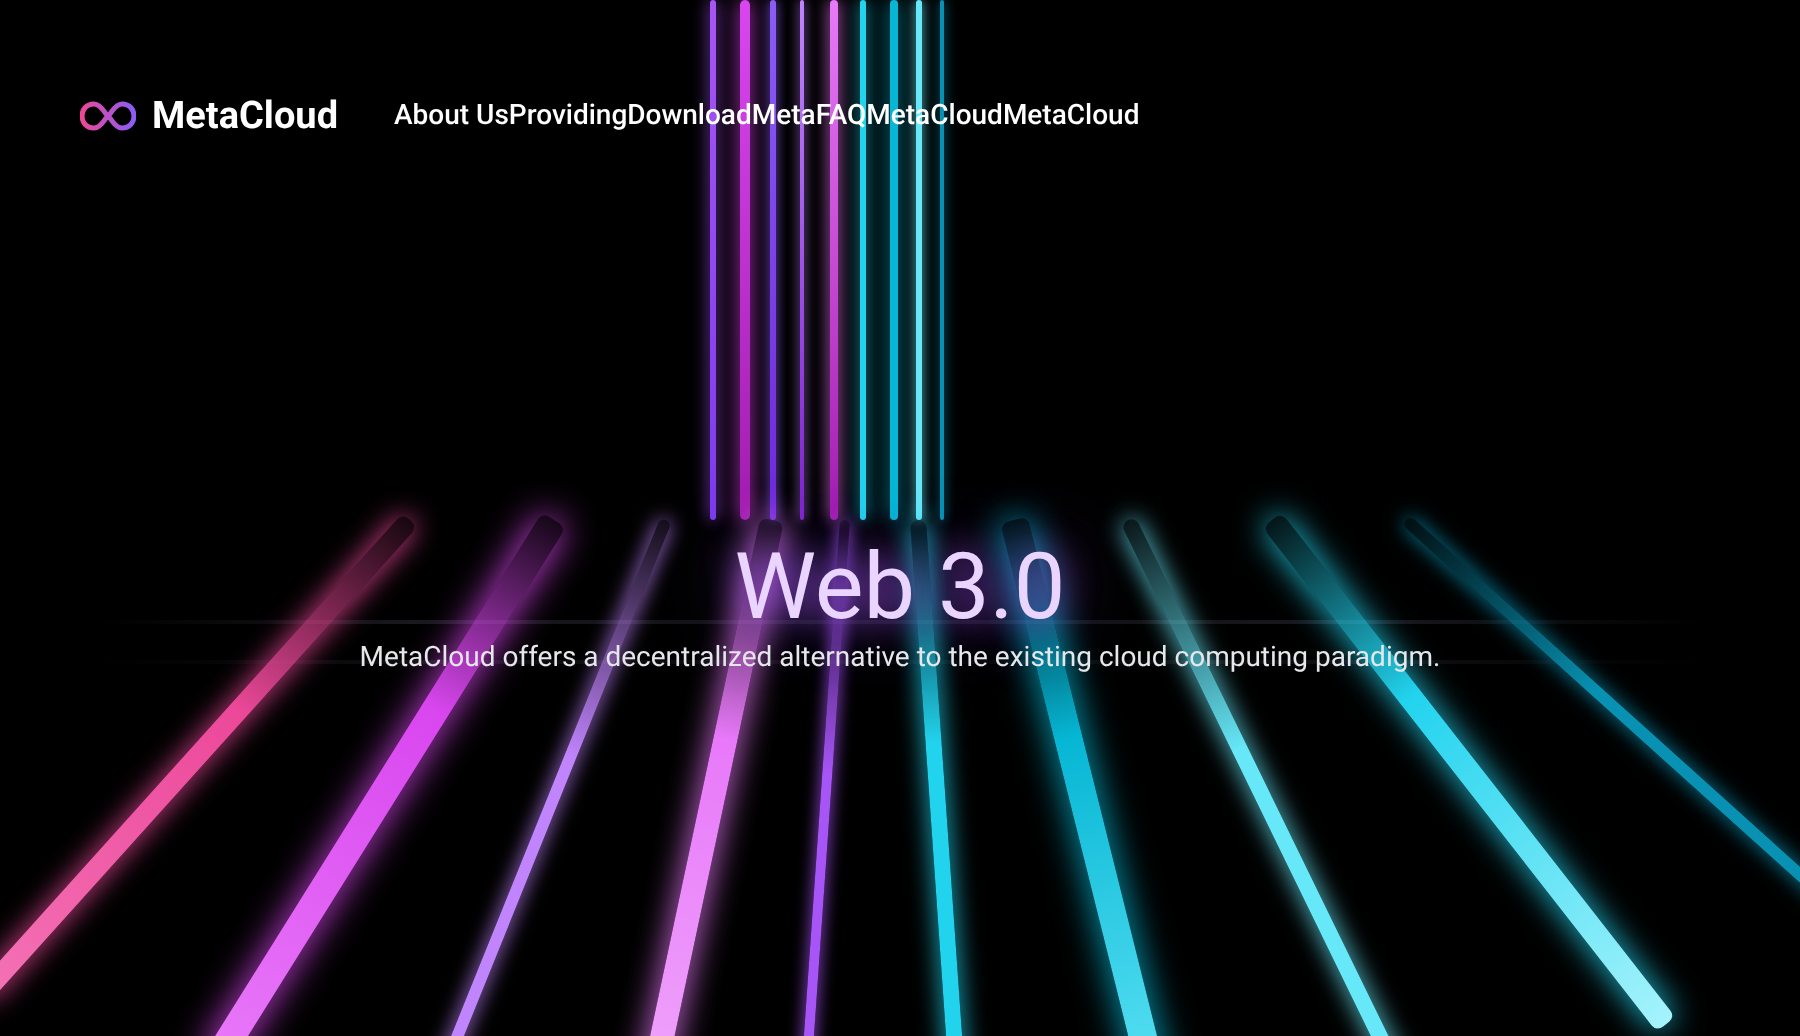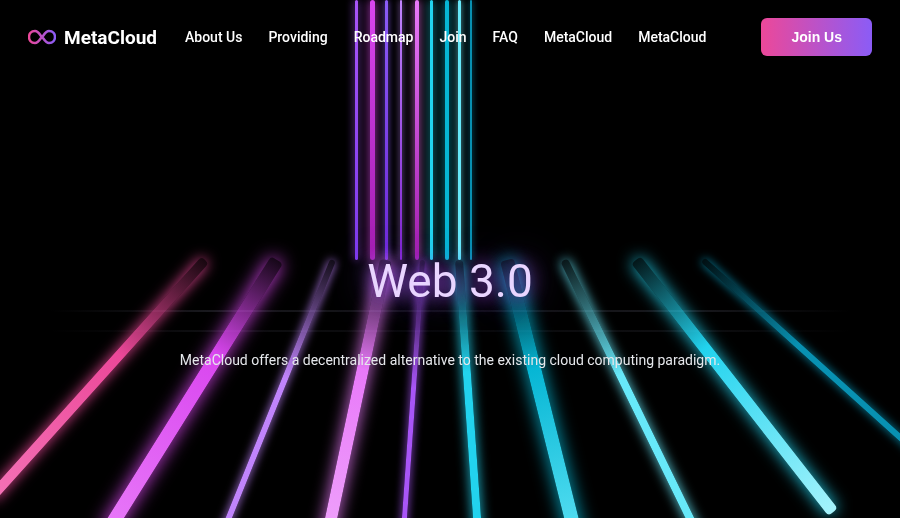--- a/index.html
+++ b/index.html
@@ -62,35 +62,35 @@
   background: linear-gradient(90deg, transparent, rgba(100,100,120,0.25) 20%, rgba(100,100,120,0.15) 50%, rgba(100,100,120,0.25) 80%, transparent);
 }
 .refl2 { top: 330px; opacity: 0.6; }
 
 
 .header {
   position: relative;
   z-index: 10;
   display: flex;
   align-items: center;
-  padding: 18px 28px;
+  padding: 18px 40px;
   gap: 28px;
+  margin-top: 28px;
 }
 .logo {
   display: flex;
   align-items: center;
   gap: 8px;
   color: #fff;
   font-weight: 700;
   font-size: 19px;
 }
 .logo-mark svg { display: block; }
 .nav {
   display: flex;
-  gap: 26px;
 }
 .nav a {
   color: #fff;
   text-decoration: none;
   font-size: 14px;
   font-weight: 500;
   cursor: pointer;
 }
 .cta {
   margin-left: auto;
@@ -118,21 +118,20 @@
   color: #f5f5f7;
 }
 .hero-line2 {
   font-size: 46px;
   font-weight: 400;
   color: #e9d5ff;
   text-shadow: 0 0 18px rgba(168,85,247,0.9), 0 0 36px rgba(139,92,246,0.7);
   margin-top: 20px;
 }
 .hero-sub {
-  margin-top: 44px;
   font-size: 14px;
   color: #e5e7eb;
   font-weight: 400;
 }
 </style>
 </head>
 <body>
 
 <div class="bg">
   <div class="streak v v1"></div>
@@ -170,26 +169,25 @@
         </defs>
         <path d="M14 8 C6 8 2 14 2 20 C2 26 6 32 14 32 C22 32 26 20 28 20 C30 20 34 32 42 32 C50 32 54 26 54 20 C54 14 50 8 42 8 C34 8 30 20 28 20 C26 20 22 8 14 8 Z" fill="none" stroke="url(#lg)" stroke-width="5" stroke-linecap="round"></path>
       </svg>
     </span>
     <span>MetaCloud</span>
   </div>
 
   <nav class="nav">
     <a>About Us</a>
     <a>Providing</a>
-    <a>Roadmap</a>
-    <a>Join</a>
+    <a>Download</a>
+    <a>Meta</a>
     <a>FAQ</a>
     <a>MetaCloud</a>
     <a>MetaCloud</a>
   </nav>
 
-  <button class="cta">Join Us</button>
 </header>
 
 <section class="hero">
   <div class="hero-line2">Web 3.0</div>
   <div class="hero-sub">MetaCloud offers a decentralized alternative to the existing cloud computing paradigm.</div>
 </section>
 
 </body></html>

